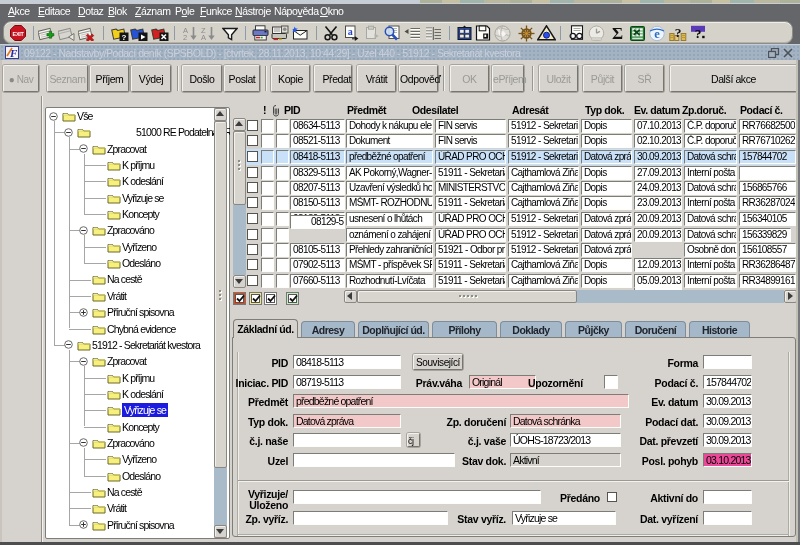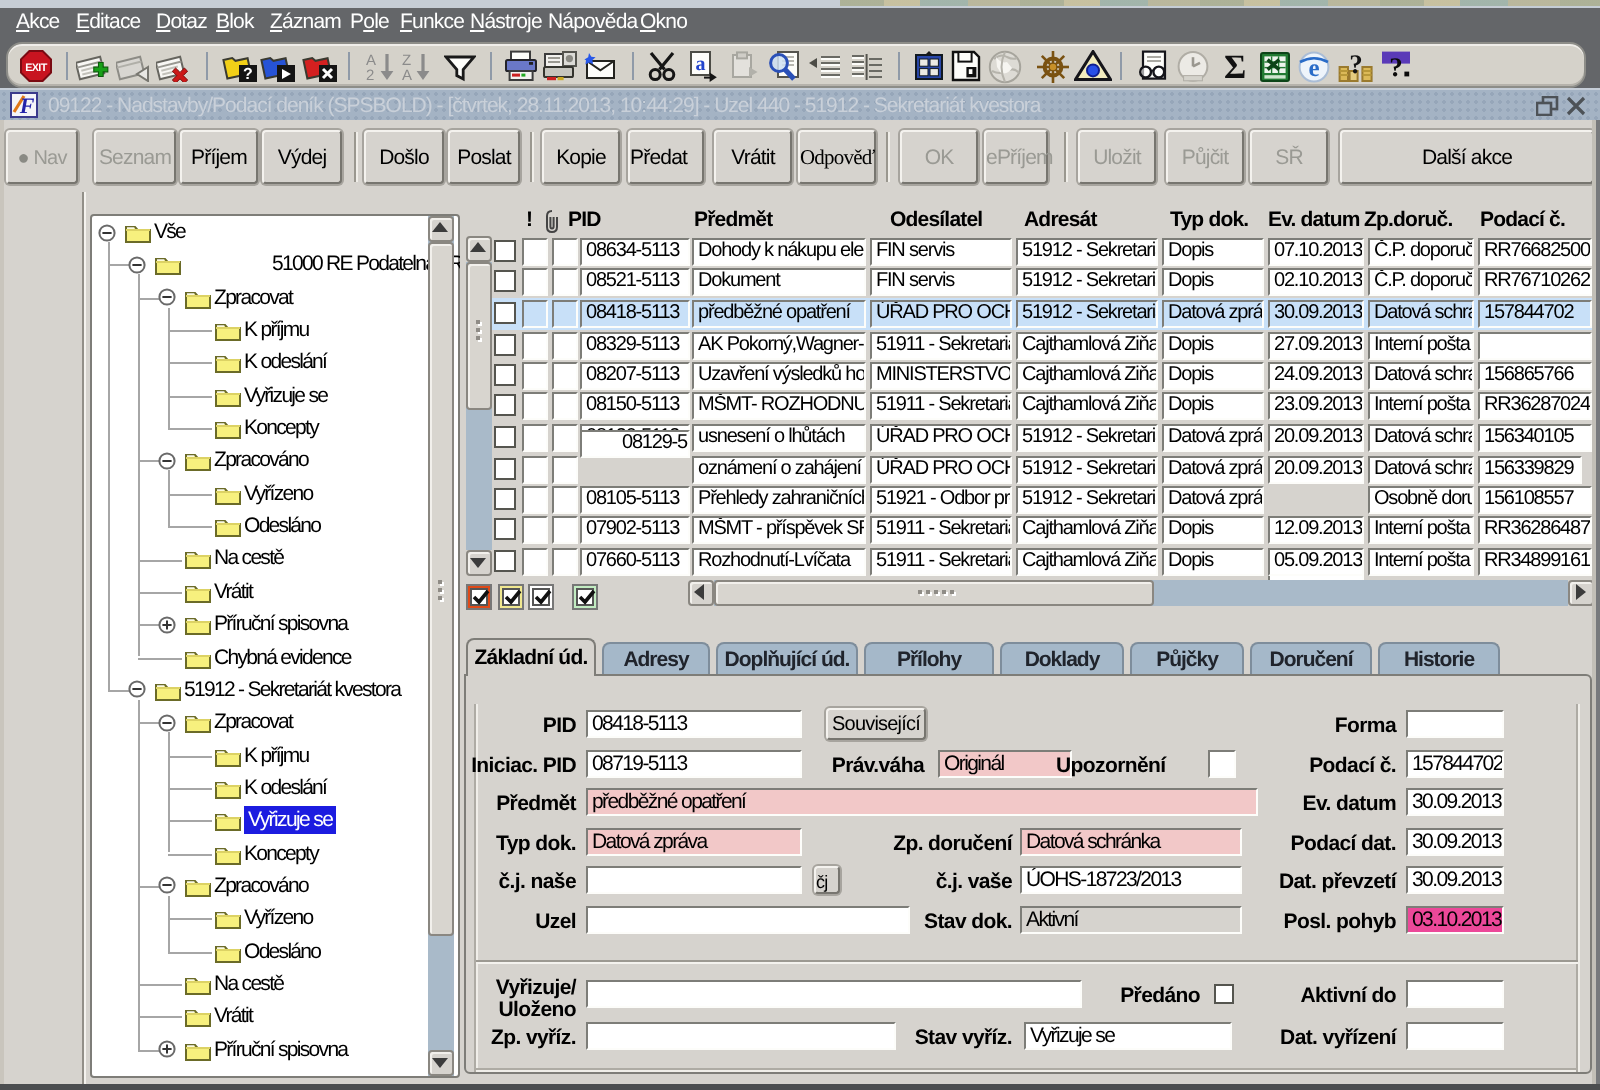--- a/index.html
+++ b/index.html
@@ -265,23 +265,23 @@
     <path d="M1 1 L9 9 M9 1 L1 9" stroke="#4d5257" stroke-width="1.6"></path>
   </svg>
 <div style="position:absolute;left:0px;top:60px;width:800px;height:485px;background:#d6d3ce;"></div>
 <div style="position:absolute;left:3px;top:65px;width:36px;height:27px;background:#d6d3ce;border-top:1px solid #f4f2ee;border-left:1px solid #f4f2ee;border-bottom:1px solid #77756f;border-right:1px solid #77756f;box-shadow:0 0 0 1px #a7a49e;border-radius:2px;text-align:center;font-size:10px;font-weight:normal;color:#9a9a94;line-height:27px;letter-spacing:-0.4px;"><span style="color:#8a8a84;">●</span>&nbsp;Nav</div>
 <div style="position:absolute;left:47px;top:65px;width:41px;height:27px;background:#d6d3ce;border-top:1px solid #f4f2ee;border-left:1px solid #f4f2ee;border-bottom:1px solid #77756f;border-right:1px solid #77756f;box-shadow:0 0 0 1px #a7a49e;border-radius:2px;text-align:center;font-size:10.5px;font-weight:normal;color:#9a9a94;line-height:27px;letter-spacing:-0.4px;">Seznam</div>
 <div style="position:absolute;left:90px;top:65px;width:39px;height:27px;background:#d6d3ce;border-top:1px solid #f4f2ee;border-left:1px solid #f4f2ee;border-bottom:1px solid #77756f;border-right:1px solid #77756f;box-shadow:0 0 0 1px #a7a49e;border-radius:2px;text-align:center;font-size:10.5px;font-weight:normal;color:#000;line-height:27px;letter-spacing:-0.4px;">Příjem</div>
 <div style="position:absolute;left:131px;top:65px;width:40px;height:27px;background:#d6d3ce;border-top:1px solid #f4f2ee;border-left:1px solid #f4f2ee;border-bottom:1px solid #77756f;border-right:1px solid #77756f;box-shadow:0 0 0 1px #a7a49e;border-radius:2px;text-align:center;font-size:10.5px;font-weight:normal;color:#000;line-height:27px;letter-spacing:-0.4px;">Výdej</div>
 <div style="position:absolute;left:182px;top:65px;width:40px;height:27px;background:#d6d3ce;border-top:1px solid #f4f2ee;border-left:1px solid #f4f2ee;border-bottom:1px solid #77756f;border-right:1px solid #77756f;box-shadow:0 0 0 1px #a7a49e;border-radius:2px;text-align:center;font-size:10.5px;font-weight:normal;color:#000;line-height:27px;letter-spacing:-0.4px;">Došlo</div>
 <div style="position:absolute;left:224px;top:65px;width:36px;height:27px;background:#d6d3ce;border-top:1px solid #f4f2ee;border-left:1px solid #f4f2ee;border-bottom:1px solid #77756f;border-right:1px solid #77756f;box-shadow:0 0 0 1px #a7a49e;border-radius:2px;text-align:center;font-size:10.5px;font-weight:normal;color:#000;line-height:27px;letter-spacing:-0.4px;">Poslat</div>
 <div style="position:absolute;left:271px;top:65px;width:39px;height:27px;background:#d6d3ce;border-top:1px solid #f4f2ee;border-left:1px solid #f4f2ee;border-bottom:1px solid #77756f;border-right:1px solid #77756f;box-shadow:0 0 0 1px #a7a49e;border-radius:2px;text-align:center;font-size:10.5px;font-weight:normal;color:#000;line-height:27px;letter-spacing:-0.4px;">Kopie</div>
-<div style="position:absolute;left:314px;top:65px;width:38px;height:27px;background:#d6d3ce;border-top:1px solid #f4f2ee;border-left:1px solid #f4f2ee;border-bottom:1px solid #77756f;border-right:1px solid #77756f;box-shadow:0 0 0 1px #a7a49e;border-radius:2px;text-align:left;font-size:10.5px;font-weight:normal;color:#000;line-height:27px;letter-spacing:-0.4px;">Předat</div>
+<div style="position:absolute;left:314px;top:65px;width:38px;height:27px;background:#d6d3ce;border-top:1px solid #f4f2ee;border-left:1px solid #f4f2ee;border-bottom:1px solid #77756f;border-right:1px solid #77756f;box-shadow:0 0 0 1px #a7a49e;border-radius:2px;text-align:right;font-size:10.5px;font-weight:normal;color:#000;line-height:27px;letter-spacing:-0.4px;">Předat</div>
 <div style="position:absolute;left:357px;top:65px;width:39px;height:27px;background:#d6d3ce;border-top:1px solid #f4f2ee;border-left:1px solid #f4f2ee;border-bottom:1px solid #77756f;border-right:1px solid #77756f;box-shadow:0 0 0 1px #a7a49e;border-radius:2px;text-align:center;font-size:10.5px;font-weight:normal;color:#000;line-height:27px;letter-spacing:-0.4px;">Vrátit</div>
-<div style="position:absolute;left:399px;top:65px;width:39px;height:27px;background:#d6d3ce;border-top:1px solid #f4f2ee;border-left:1px solid #f4f2ee;border-bottom:1px solid #77756f;border-right:1px solid #77756f;box-shadow:0 0 0 1px #a7a49e;border-radius:2px;text-align:center;font-size:10.5px;font-weight:normal;color:#000;line-height:27px;letter-spacing:-0.4px;font-family:Liberation Serif, serif;">Odpověď</div>
+<div style="position:absolute;left:399px;top:65px;width:39px;height:27px;background:#d6d3ce;border-top:1px solid #f4f2ee;border-left:1px solid #f4f2ee;border-bottom:1px solid #77756f;border-right:1px solid #77756f;box-shadow:0 0 0 1px #a7a49e;border-radius:2px;text-align:center;font-size:10.5px;font-weight:normal;color:#000;line-height:27px;letter-spacing:-0.4px;">Odpověď</div>
 <div style="position:absolute;left:450px;top:65px;width:39px;height:27px;background:#d6d3ce;border-top:1px solid #f4f2ee;border-left:1px solid #f4f2ee;border-bottom:1px solid #77756f;border-right:1px solid #77756f;box-shadow:0 0 0 1px #a7a49e;border-radius:2px;text-align:center;font-size:10.5px;font-weight:normal;color:#9a9a94;line-height:27px;letter-spacing:-0.4px;">OK</div>
 <div style="position:absolute;left:492px;top:65px;width:32px;height:27px;background:#d6d3ce;border-top:1px solid #f4f2ee;border-left:1px solid #f4f2ee;border-bottom:1px solid #77756f;border-right:1px solid #77756f;box-shadow:0 0 0 1px #a7a49e;border-radius:2px;text-align:center;font-size:10.5px;font-weight:normal;color:#9a9a94;line-height:27px;letter-spacing:-0.4px;">ePříjem</div>
 <div style="position:absolute;left:539px;top:65px;width:39px;height:27px;background:#d6d3ce;border-top:1px solid #f4f2ee;border-left:1px solid #f4f2ee;border-bottom:1px solid #77756f;border-right:1px solid #77756f;box-shadow:0 0 0 1px #a7a49e;border-radius:2px;text-align:center;font-size:10.5px;font-weight:normal;color:#9a9a94;line-height:27px;letter-spacing:-0.4px;">Uložit</div>
 <div style="position:absolute;left:583px;top:65px;width:39px;height:27px;background:#d6d3ce;border-top:1px solid #f4f2ee;border-left:1px solid #f4f2ee;border-bottom:1px solid #77756f;border-right:1px solid #77756f;box-shadow:0 0 0 1px #a7a49e;border-radius:2px;text-align:center;font-size:10.5px;font-weight:normal;color:#9a9a94;line-height:27px;letter-spacing:-0.4px;">Půjčit</div>
 <div style="position:absolute;left:625px;top:65px;width:39px;height:27px;background:#d6d3ce;border-top:1px solid #f4f2ee;border-left:1px solid #f4f2ee;border-bottom:1px solid #77756f;border-right:1px solid #77756f;box-shadow:0 0 0 1px #a7a49e;border-radius:2px;text-align:center;font-size:10.5px;font-weight:normal;color:#9a9a94;line-height:27px;letter-spacing:-0.4px;">SŘ</div>
 <div style="position:absolute;left:670px;top:65px;width:127px;height:27px;background:#d6d3ce;border-top:1px solid #f4f2ee;border-left:1px solid #f4f2ee;border-bottom:1px solid #77756f;border-right:1px solid #77756f;box-shadow:0 0 0 1px #a7a49e;border-radius:2px;text-align:center;font-size:10.5px;font-weight:normal;color:#000;line-height:27px;letter-spacing:-0.4px;">Další akce</div>
 <div style="position:absolute;left:177px;top:66px;width:1px;height:25px;background:#9a978f;"></div>
 <div style="position:absolute;left:178px;top:66px;width:1px;height:25px;background:#f0eee9;"></div>
 <div style="position:absolute;left:265px;top:66px;width:1px;height:25px;background:#9a978f;"></div>
 <div style="position:absolute;left:266px;top:66px;width:1px;height:25px;background:#f0eee9;"></div>
@@ -537,21 +537,21 @@
     </svg>
   </div>
 <div style="position:absolute;left:230px;top:95px;width:566px;height:215px;overflow:hidden;">
     <div style="position:absolute;left:-230px;top:-95px;width:800px;height:545px;">
       <div style="position:absolute;left:263px;top:104px;font-size:10.5px;font-weight:bold;letter-spacing:-0.4px;white-space:nowrap;">!</div>
       <svg style="position:absolute;left:272px;top:104px" width="8" height="13" viewBox="0 0 8 13">
         <path d="M4 1.5 C2.2 1.5 1.5 2.6 1.5 4 V9.5 C1.5 11 2.5 12 4 12 C5.5 12 6.5 11 6.5 9.5 V4.5 M4.8 4.5 V9.3 C4.8 10.6 3.2 10.6 3.2 9.3 V4.5" fill="none" stroke="#444" stroke-width="1"></path>
       </svg>
       <div style="position:absolute;left:284px;top:104px;font-size:10.5px;font-weight:bold;letter-spacing:-0.4px;white-space:nowrap;">PID</div>
       <div style="position:absolute;left:347px;top:104px;font-size:10.5px;font-weight:bold;letter-spacing:-0.4px;white-space:nowrap;">Předmět</div>
-      <div style="position:absolute;left:445px;top:104px;font-size:10.5px;font-weight:bold;letter-spacing:-0.4px;white-space:nowrap;">Odesílatel</div>
+      <div style="position:absolute;left:412px;top:104px;font-size:10.5px;font-weight:bold;letter-spacing:-0.4px;white-space:nowrap;">Odesílatel</div>
       <div style="position:absolute;left:512px;top:104px;font-size:10.5px;font-weight:bold;letter-spacing:-0.4px;white-space:nowrap;">Adresát</div>
       <div style="position:absolute;left:585px;top:104px;font-size:10.5px;font-weight:bold;letter-spacing:-0.4px;white-space:nowrap;">Typ dok.</div>
       <div style="position:absolute;left:634px;top:104px;font-size:10.5px;font-weight:bold;letter-spacing:-0.4px;white-space:nowrap;">Ev. datum</div>
       <div style="position:absolute;left:682px;top:104px;font-size:10.5px;font-weight:bold;letter-spacing:-0.4px;white-space:nowrap;">Zp.doruč.</div>
       <div style="position:absolute;left:740px;top:104px;font-size:10.5px;font-weight:bold;letter-spacing:-0.4px;white-space:nowrap;">Podací č.</div>
       <div style="position:absolute;left:247px;top:120px;width:11px;height:11px;background:#fff;border:1px solid #55554f;"></div>
       <div style="position:absolute;left:261px;top:119px;width:13px;height:14px;background:#fff;border-top:1px solid #7d7d78;border-left:1px solid #7d7d78;border-bottom:1px solid #fdfdfa;border-right:1px solid #fdfdfa;overflow:hidden;font-size:10.5px;line-height:12px;padding-left:2px;color:#000;letter-spacing:-0.8px;white-space:nowrap;"></div>
       <div style="position:absolute;left:276px;top:119px;width:13px;height:14px;background:#fff;border-top:1px solid #7d7d78;border-left:1px solid #7d7d78;border-bottom:1px solid #fdfdfa;border-right:1px solid #fdfdfa;overflow:hidden;font-size:10.5px;line-height:12px;padding-left:2px;color:#000;letter-spacing:-0.8px;white-space:nowrap;"></div>
       <div style="position:absolute;left:290px;top:119px;width:55px;height:14px;background:#fff;border-top:1px solid #7d7d78;border-left:1px solid #7d7d78;border-bottom:1px solid #fdfdfa;border-right:1px solid #fdfdfa;overflow:hidden;font-size:10px;line-height:12px;padding-left:2px;color:#000;letter-spacing:-0.6px;white-space:nowrap;">08634-5113</div>
       <div style="position:absolute;left:346px;top:119px;width:87px;height:14px;background:#fff;border-top:1px solid #7d7d78;border-left:1px solid #7d7d78;border-bottom:1px solid #fdfdfa;border-right:1px solid #fdfdfa;overflow:hidden;font-size:10px;line-height:12px;padding-left:2px;color:#000;letter-spacing:-0.6px;white-space:nowrap;">Dohody k nákupu elektřiny</div>

